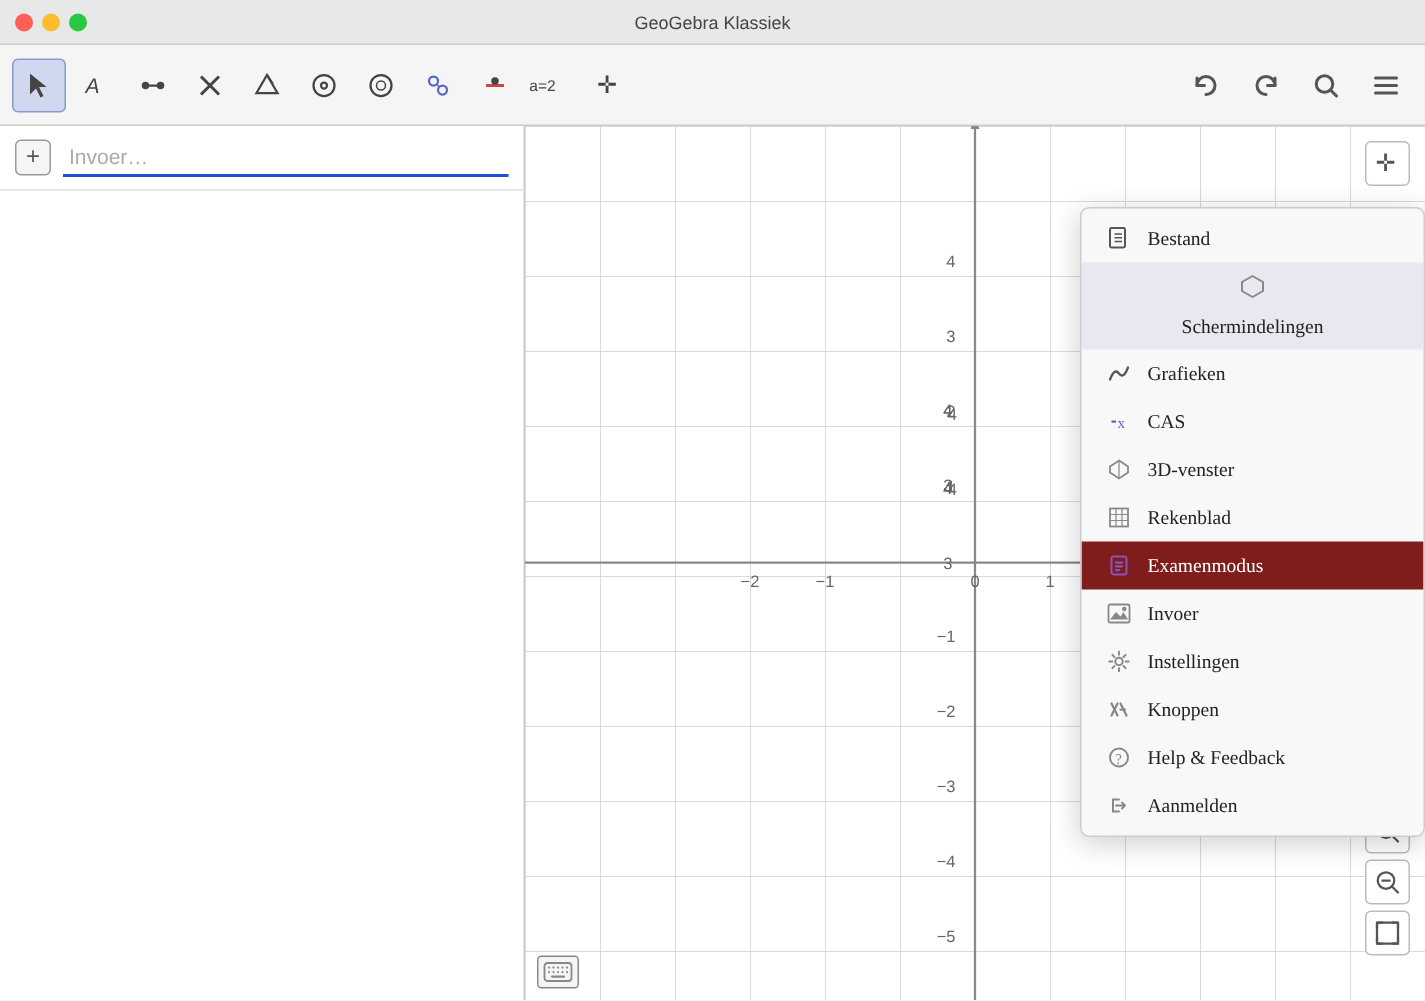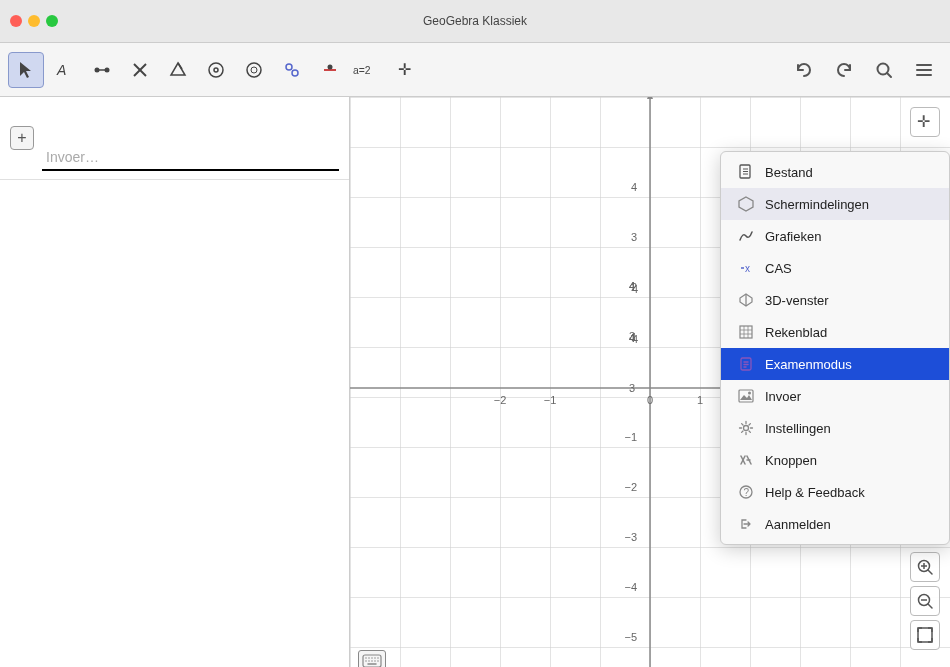--- a/index.html
+++ b/index.html
@@ -1,20 +1,20 @@
 <!DOCTYPE html>
 <html><head>
   <meta charset="utf-8">
   <style>
     * { box-sizing: border-box; margin: 0; padding: 0; }
     body { font-family: -apple-system, BlinkMacSystemFont, 'Segoe UI', sans-serif; background: #ececec; width: 950px; height: 667px; overflow: hidden; }
 
     
     .titlebar {
-      height: 43px;
+      height: 30px;
       background: #e8e8e8;
       border-bottom: 1px solid #ccc;
       display: flex;
       align-items: center;
       justify-content: center;
       position: relative;
       user-select: none;
     }
     .titlebar-buttons {
       position: absolute;
@@ -119,22 +119,21 @@
       color: #555;
     }
     .sidebar-input {
       flex: 1;
       border: none;
       outline: none;
       font-size: 14px;
       color: #333;
       background: transparent;
       padding: 4px;
-      border-bottom: 2px solid #000000;
-      margin-top: 40px;
+      border-bottom: 2px solid #1d4ed8;
     }
     .sidebar-input::placeholder { color: #aaa; }
 
     
     .canvas-area {
       flex: 1;
       background: #fff;
       position: relative;
       overflow: hidden;
     }
@@ -174,36 +173,38 @@
       top: 54px;
       right: 0;
       width: 230px;
       background: #f8f8f8;
       border: 1px solid #ccc;
       border-radius: 6px;
       box-shadow: 0 4px 20px rgba(0,0,0,0.2);
       z-index: 200;
       padding: 4px 0;
       overflow: hidden;
+      font-family: Liberation Serif, serif;
     }
     .menu-item {
       display: flex;
       align-items: center;
       padding: 7px 16px;
       cursor: pointer;
       font-size: 13px;
       color: #222;
       gap: 10px;
     }
     .menu-item.active {
-      background: #1d4ed8;
+      background: #7f1d1d;
       color: white;
     }
     .menu-item.highlighted {
       background: #e8e8f0;
+      flex-direction: column;
     }
     .menu-icon {
       width: 18px; height: 18px;
       display: flex; align-items: center; justify-content: center;
       font-size: 14px;
       flex-shrink: 0;
     }
     .menu-label { flex: 1; }
 
     

